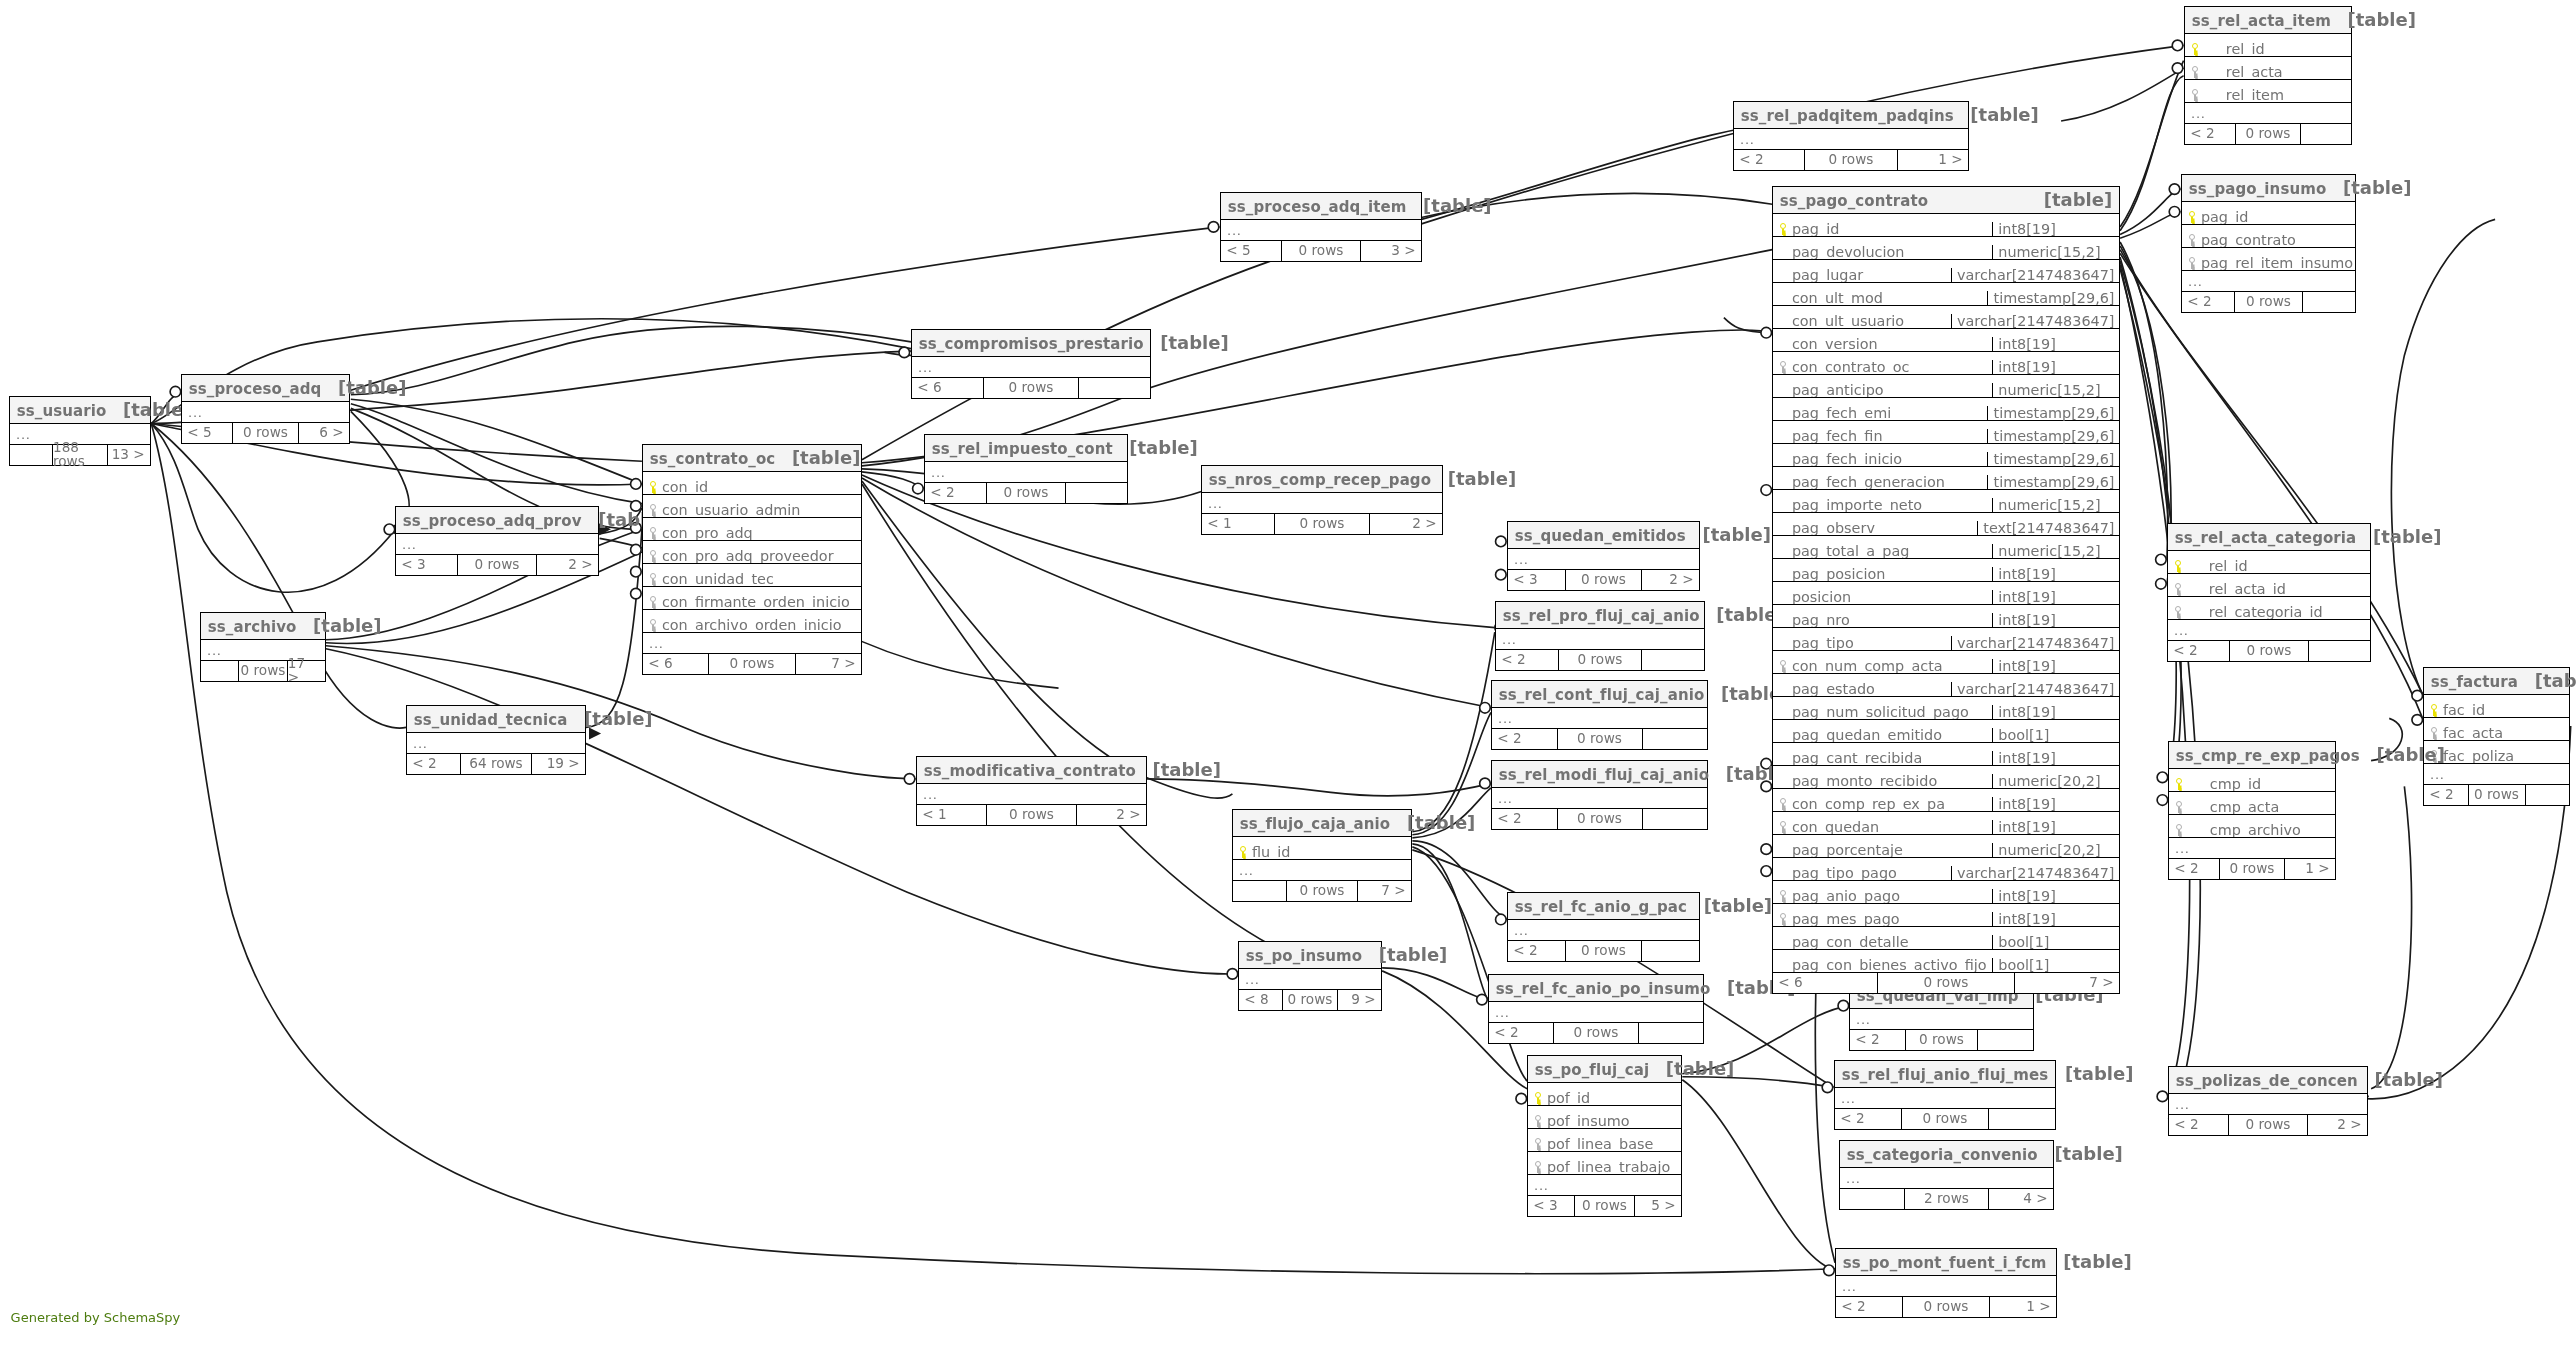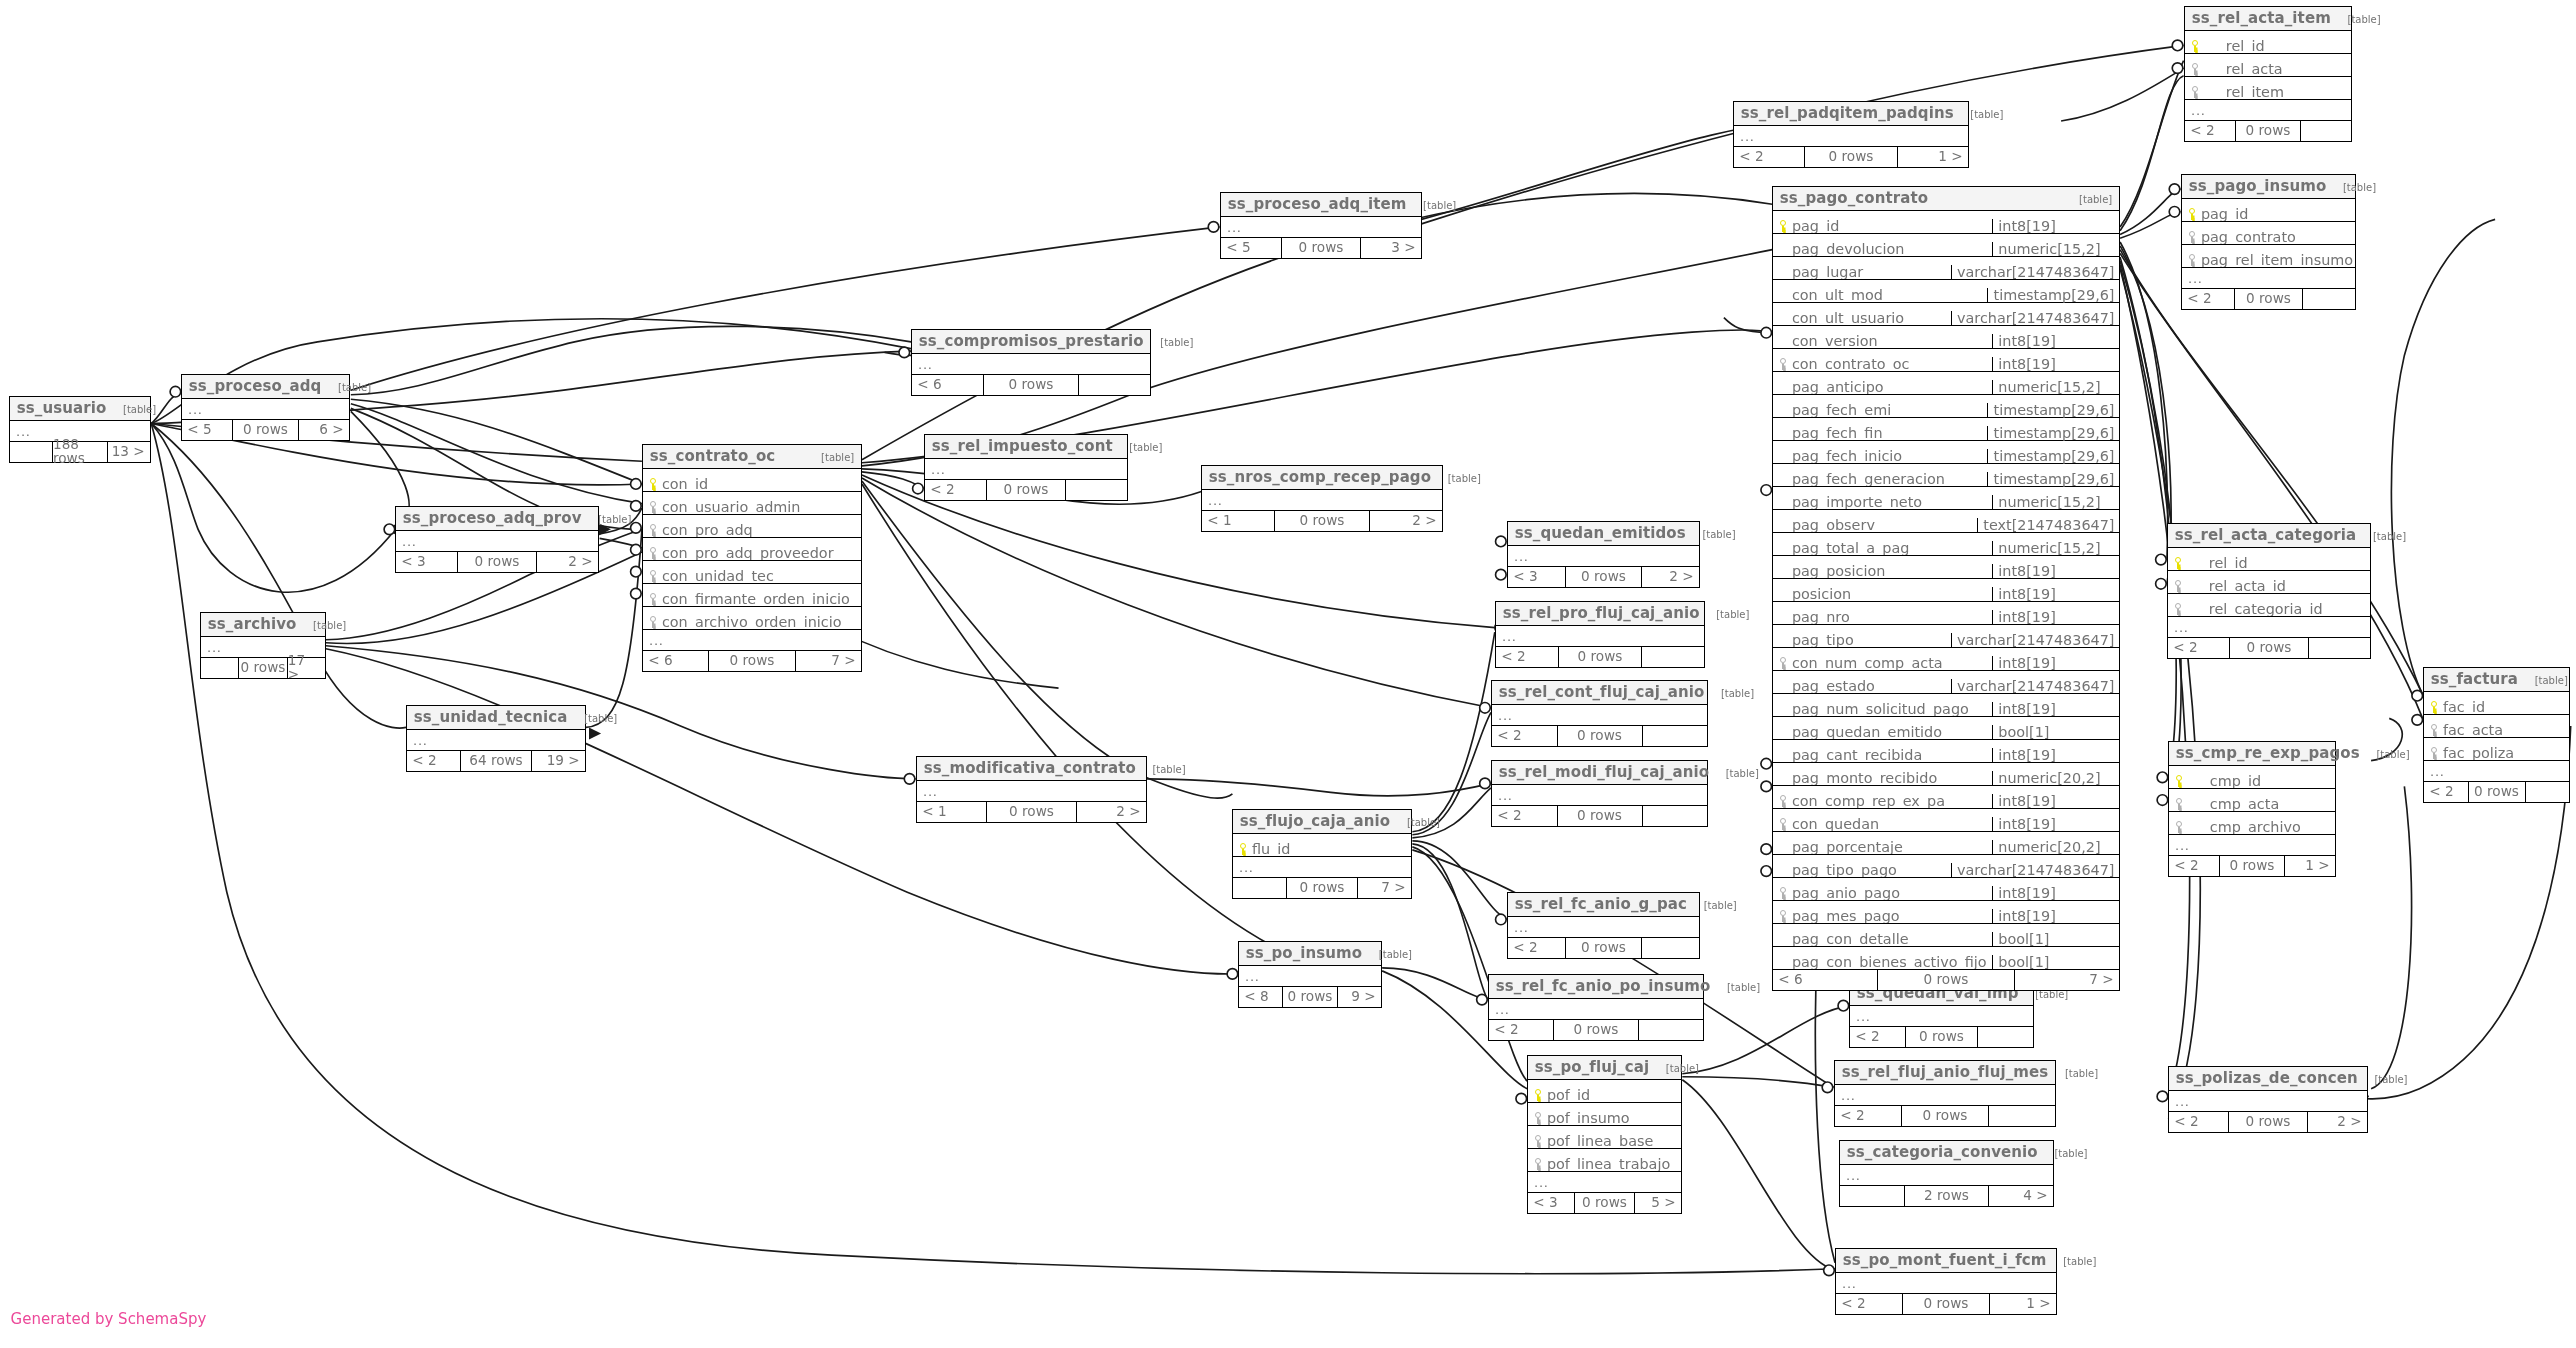--- a/index.html
+++ b/index.html
@@ -19,21 +19,21 @@
     color:#737373;
   }
   .tbl .hdr{
     background:#f4f4f4;
     border-bottom:1.5px solid #000000;
     padding:3.8px 6.8px 4.5px 6.8px;
     display:flex;align-items:baseline;justify-content:space-between;
     white-space:nowrap;
   }
   .tbl .hdr .tname{font-weight:bold;font-size:15px;letter-spacing:0.1px;}
-  .tbl .hdr .ttype{font-weight:normal;font-size:10px;padding-left:16.6px;}
+  .tbl .hdr .ttype{font-weight:bold;font-size:18px;padding-left:16.6px;}
   .tbl .col{
     display:flex;align-items:flex-end;
     border-bottom:1.5px solid #000000;
     height:22px;
     white-space:nowrap;
   }
   .tbl .col:last-of-type{border-bottom:1.5px solid #000000;}
   .tbl .col .cname{
     flex:1 1 auto;padding-left:6px;display:flex;align-items:center;gap:5.3px;
     overflow:hidden;
@@ -62,21 +62,21 @@
   }
   .key::after{
     content:"";position:absolute;left:3px;top:6px;width:1.5px;height:6px;
     background:currentColor;box-shadow:1.5px 1.5px 0 0 currentColor, 1.5px 3.8px 0 0 currentColor;
   }
   .key.pk{color:#e8e000;}
   .key.fk{color:#b0b0b0;}
   .key.none{visibility:hidden;}
   .indent{display:inline-block;width:16.6px;}
   #footer-note{
-    position:absolute;left:10.6px;top:1310px;font-size:15px;color:#ec4899;
+    position:absolute;left:10.6px;top:1310px;font-size:13px;color:#4d7c0f;
   }
 </style>
 </head>
 <body>
 
 <div id="canvas">
 
   <svg id="edges" viewBox="0 0 3407 1784" xmlns="http://www.w3.org/2000/svg">
     <defs>
       <g id="crow"></g>

